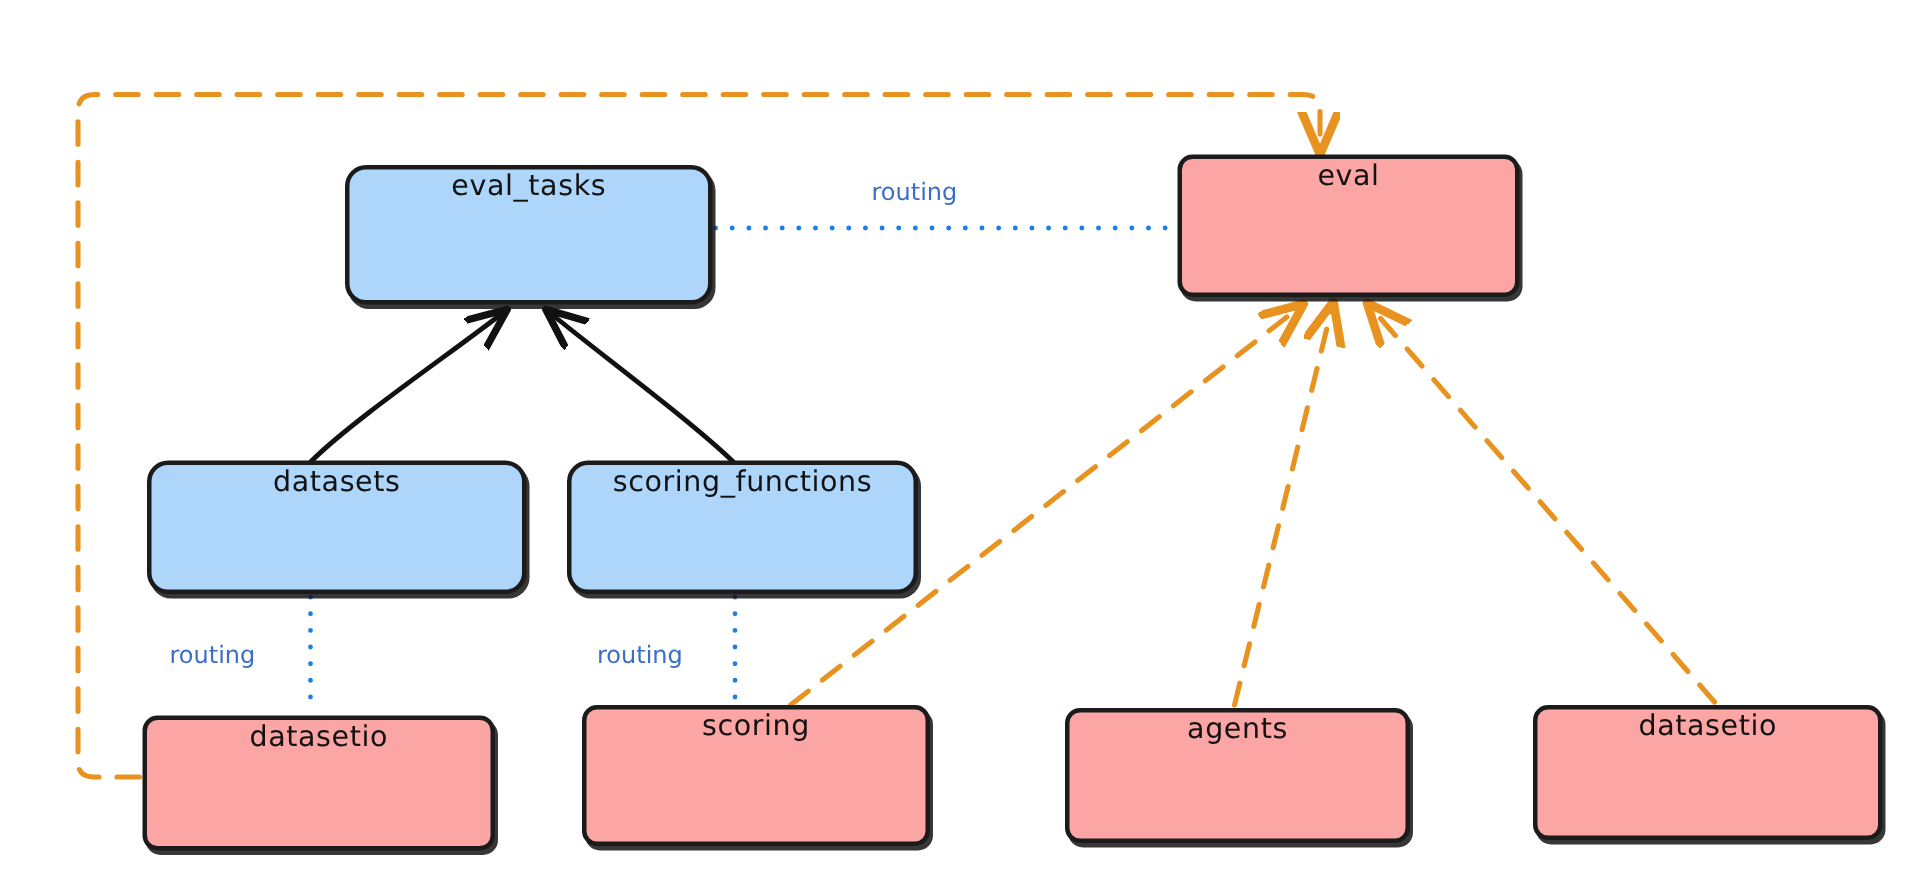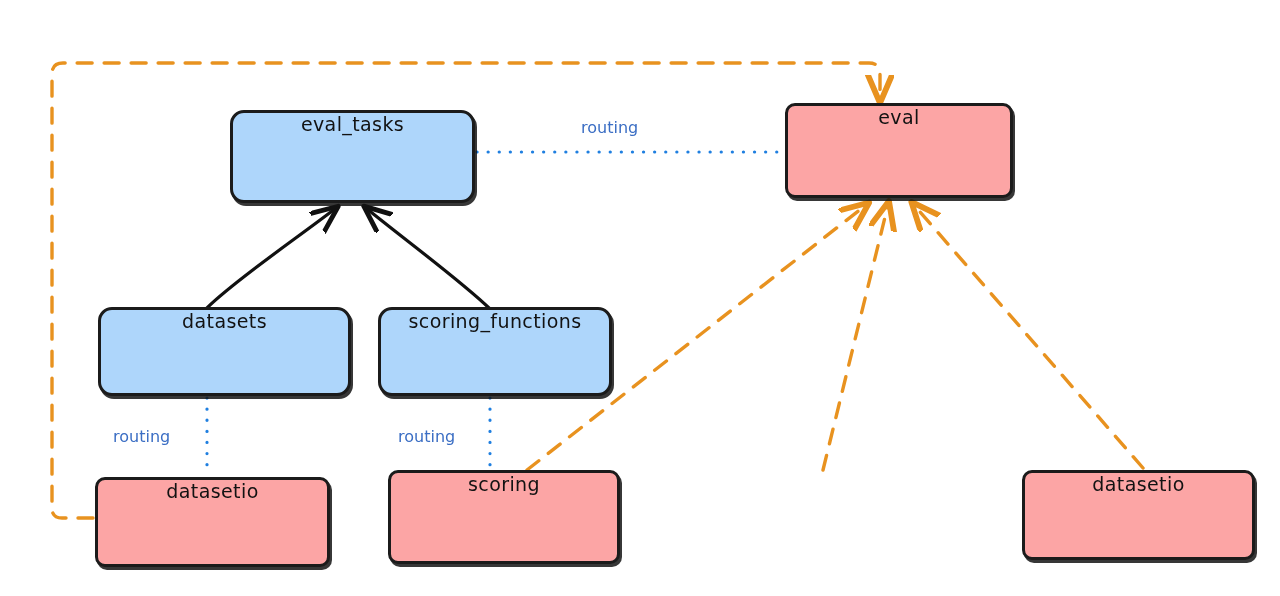--- a/index.html
+++ b/index.html
@@ -123,20 +123,23 @@
   </div>
 
   <div class="node green" style="left:95px; top:477px; width:235px; height:90px;">
     <span class="node-label">datasetio</span>
   </div>
 
   <div class="node green" style="left:388px; top:470px; width:232px; height:94px;">
     <span class="node-label">scoring</span>
   </div>
 
+  <div class="node green" style="left:710px; top:472px; width:230px; height:90px;">
+    <span class="node-label">agents</span>
+  </div>
 
   <div class="node green" style="left:1022px; top:470px; width:233px; height:90px;">
     <span class="node-label">datasetio</span>
   </div>
 
   <div class="edge-label" style="left:581px; top:118px;">routing</div>
 
   <div class="edge-label" style="left:113px; top:427px;">routing</div>
 
   <div class="edge-label" style="left:398px; top:427px;">routing</div>

